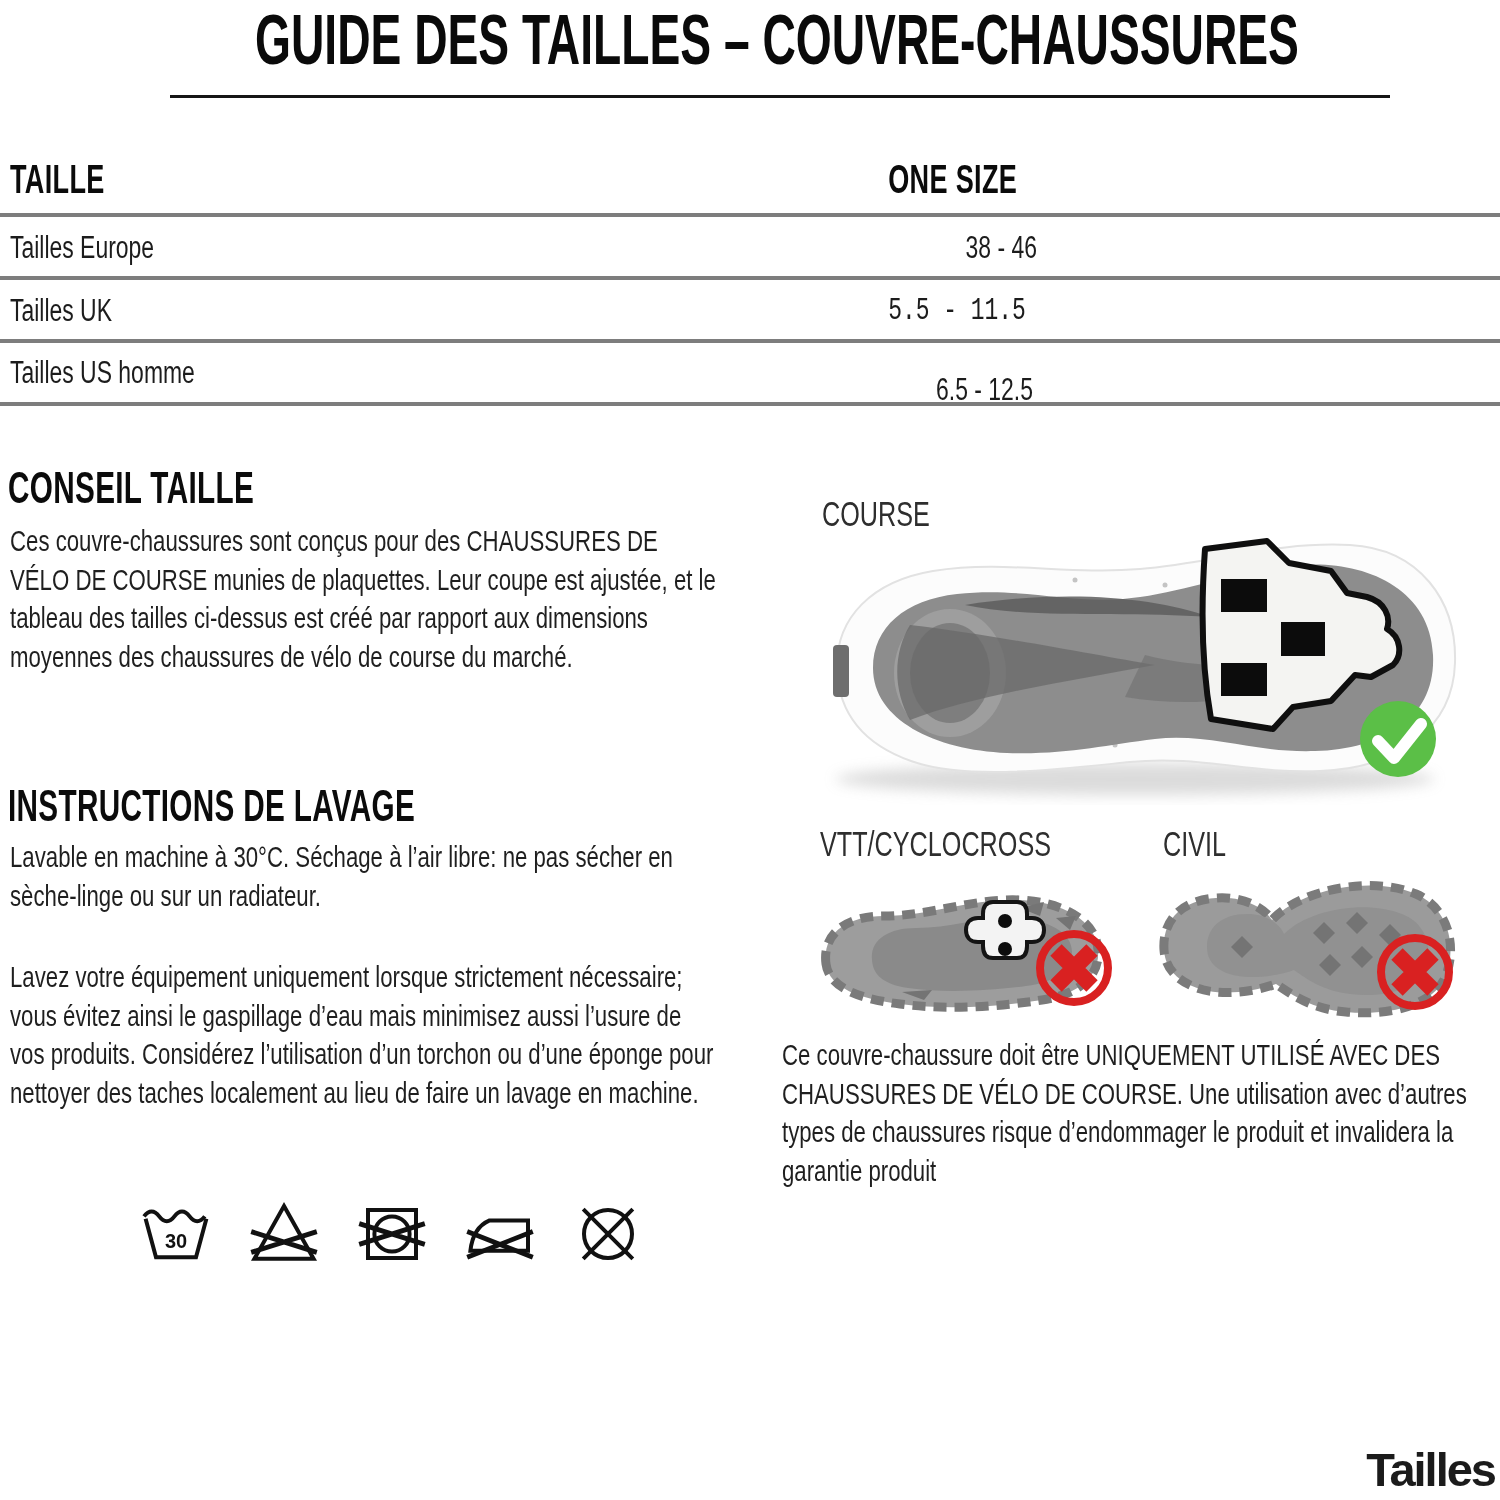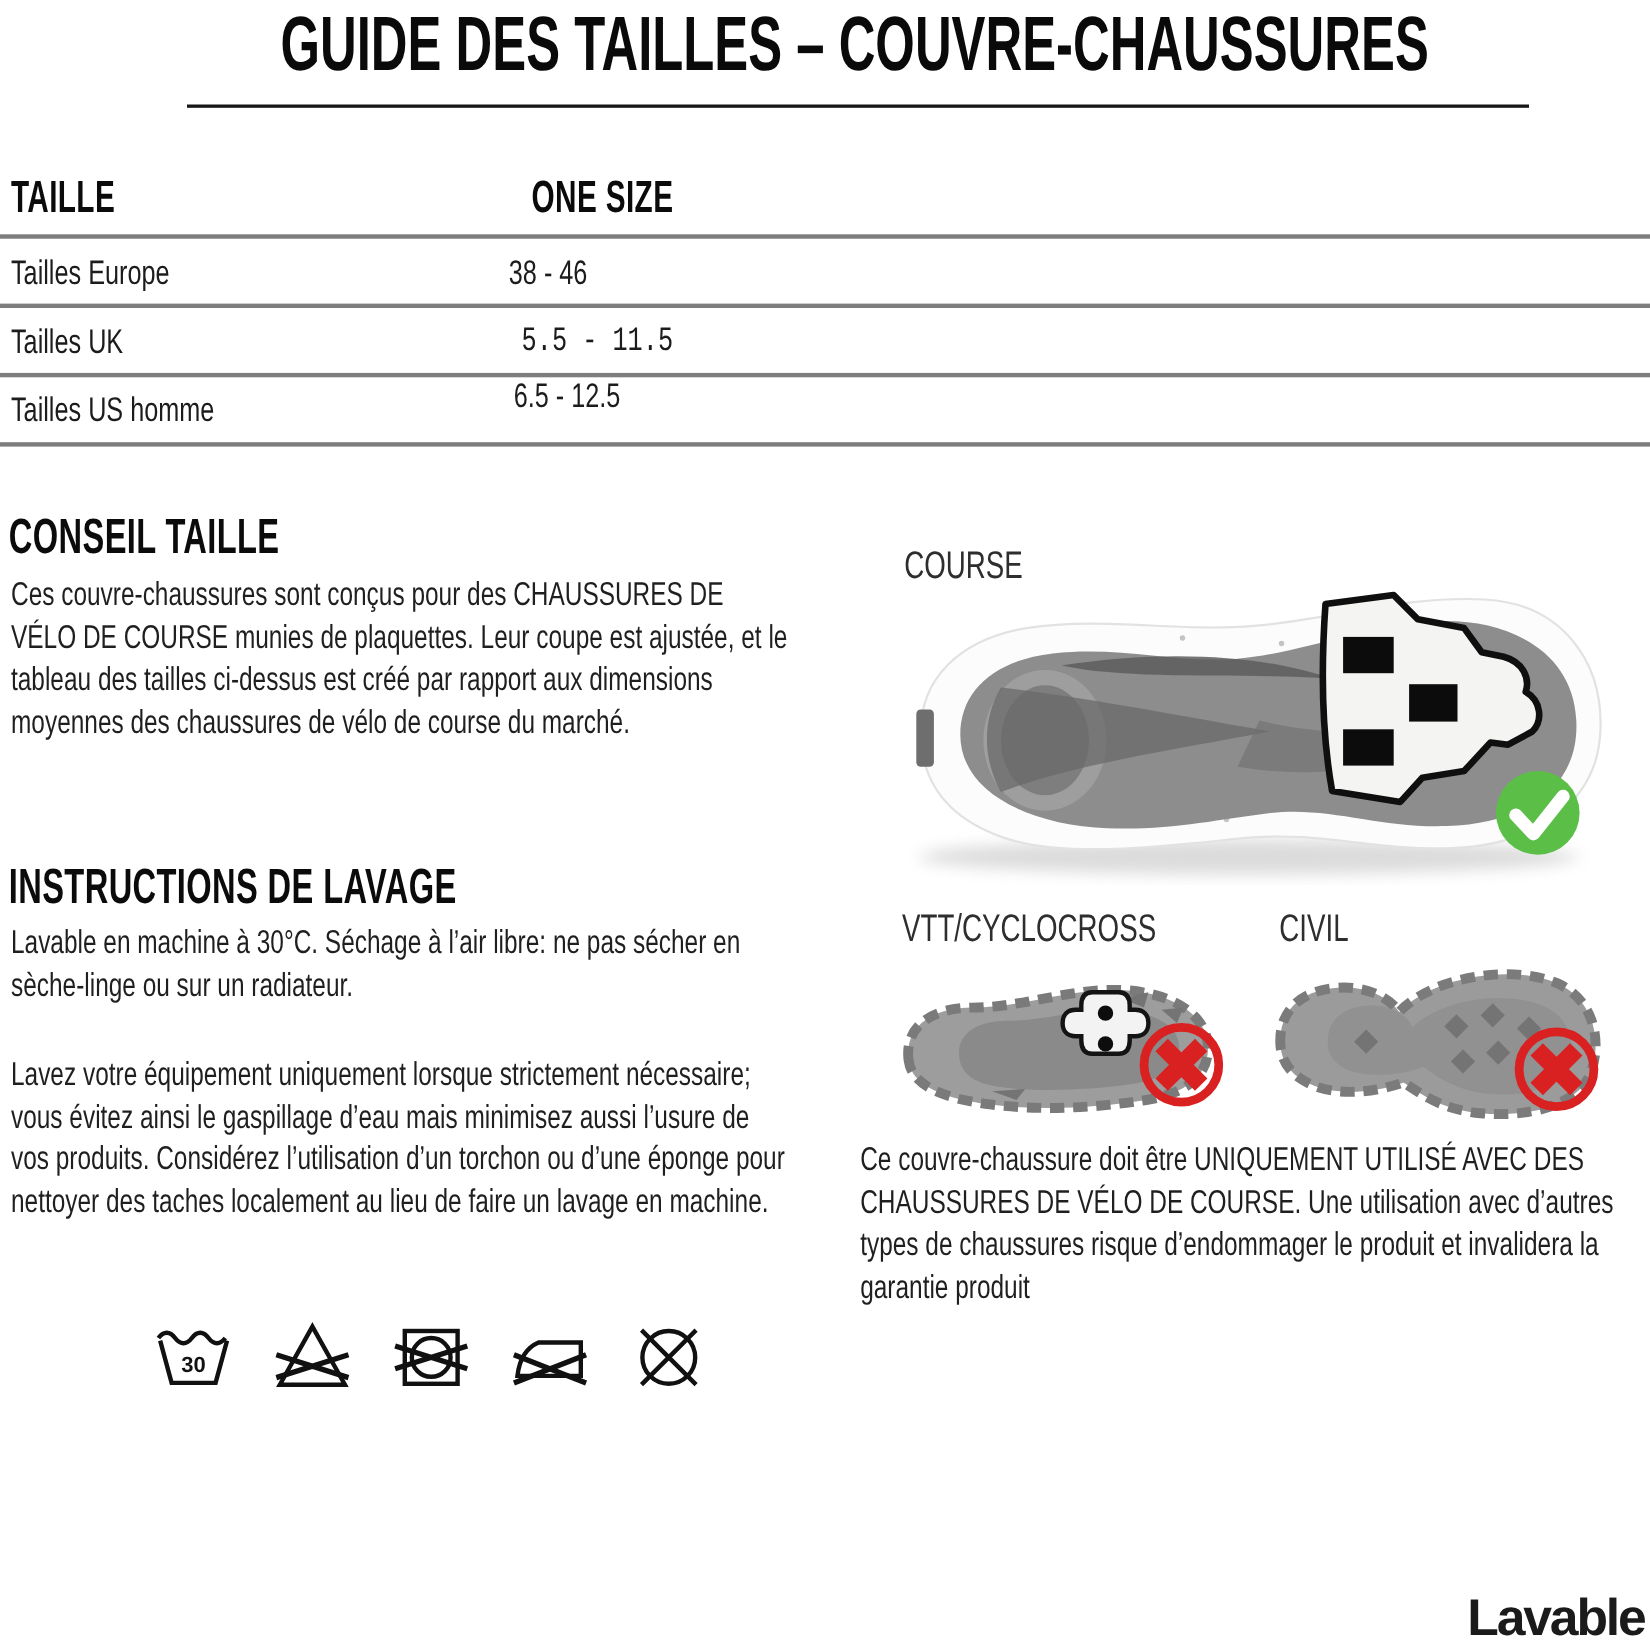--- a/index.html
+++ b/index.html
@@ -14,21 +14,21 @@
     transform:scaleX(.66);transform-origin:left top;letter-spacing:.5px;
   }
   .page-title{
     top:0;left:0;width:1500px;text-align:center;font-size:70px;font-weight:bold;
     color:#0a0a0a;white-space:nowrap;transform:scaleX(.66);transform-origin:center top;
   }
   .title-rule{top:95px;left:170px;width:1220px;height:3px;background:#161616;}
   
   .tline{left:0;width:1500px;height:4px;background:#7d7d7d;}
   .th{font-size:41px;}
-  .col2{left:450px;width:600px;text-align:left;}
+  .col2{left:450px;width:600px;text-align:right;}
   .col2 .head{transform-origin:center top;}
   .cell{font-size:31px;color:#1c1c1c;}
   .cond{transform:scaleX(.74);transform-origin:left top;}
   .cond-c{transform:scaleX(.74);transform-origin:center top;}
   
   .para{
     font-size:30px;line-height:38.5px;color:#1f1f1f;width:960px;
     transform:scaleX(.74);transform-origin:left top;
   }
   .para-r{width:945px;}
@@ -63,21 +63,21 @@
 </div>
 <div class="abs tline" style="top:276px;"></div>
 
 <div class="abs cell cond" style="left:10px;top:293px;">Tailles UK</div>
 <div class="abs col2" style="top:293px;font-family:Liberation Mono, monospace;">
   <span class="cell cond-c" style="display:inline-block;">5.5 - 11.5</span>
 </div>
 <div class="abs tline" style="top:339px;"></div>
 
 <div class="abs cell cond" style="left:10px;top:355px;">Tailles US homme</div>
-<div class="abs col2" style="top:342px;">
+<div class="abs col2" style="top:372px;">
   <span class="cell cond-c" style="display:inline-block;">6.5 - 12.5</span>
 </div>
 <div class="abs tline" style="top:402px;"></div>
 
 <div class="abs head sec-head" style="left:8px;top:462px;">CONSEIL TAILLE</div>
 <div class="abs para" style="left:10px;top:522px;">Ces couvre-chaussures sont conçus pour des CHAUSSURES DE VÉLO DE COURSE munies de plaquettes. Leur coupe est ajustée, et le tableau des tailles ci-dessus est créé par rapport aux dimensions moyennes des chaussures de vélo de course du marché.</div>
 
 <div class="abs head sec-head" style="left:8px;top:780px;">INSTRUCTIONS DE LAVAGE</div>
 <div class="abs para" style="left:10px;top:838px;">Lavable en machine à 30°C. Séchage à l’air libre: ne pas sécher en sèche-linge ou sur un radiateur.</div>
 <div class="abs para" style="left:10px;top:958px;">Lavez votre équipement uniquement lorsque strictement nécessaire; vous évitez ainsi le gaspillage d’eau mais minimisez aussi l’usure de vos produits. Considérez l’utilisation d’un torchon ou d’une éponge pour nettoyer des taches localement au lieu de faire un lavage en machine.</div>
@@ -168,13 +168,13 @@
   <path d="M 210 84 l 11 11 l -11 11 l -11 -11 Z" fill="#747474"></path>
   <path d="M 178 92 l 11 11 l -11 11 l -11 -11 Z" fill="#747474"></path>
   <g>
     <circle cx="263" cy="110" r="34" fill="none" stroke-width="8" stroke="#d92121"></circle>
     <path d="M 245 92 L 281 128 M 281 92 L 245 128" fill="none" stroke-width="16" stroke="#d92121"></path>
   </g>
 </svg>
 
 <div class="abs para para-r" style="left:782px;top:1036px;">Ce couvre-chaussure doit être UNIQUEMENT UTILISÉ AVEC DES CHAUSSURES DE VÉLO DE COURSE. Une utilisation avec d’autres types de chaussures risque d’endommager le produit et invalidera la garantie produit</div>
 
-<div class="abs brand">Lavable</div>
+<div class="abs brand">Tailles</div>
 
 </body></html>

